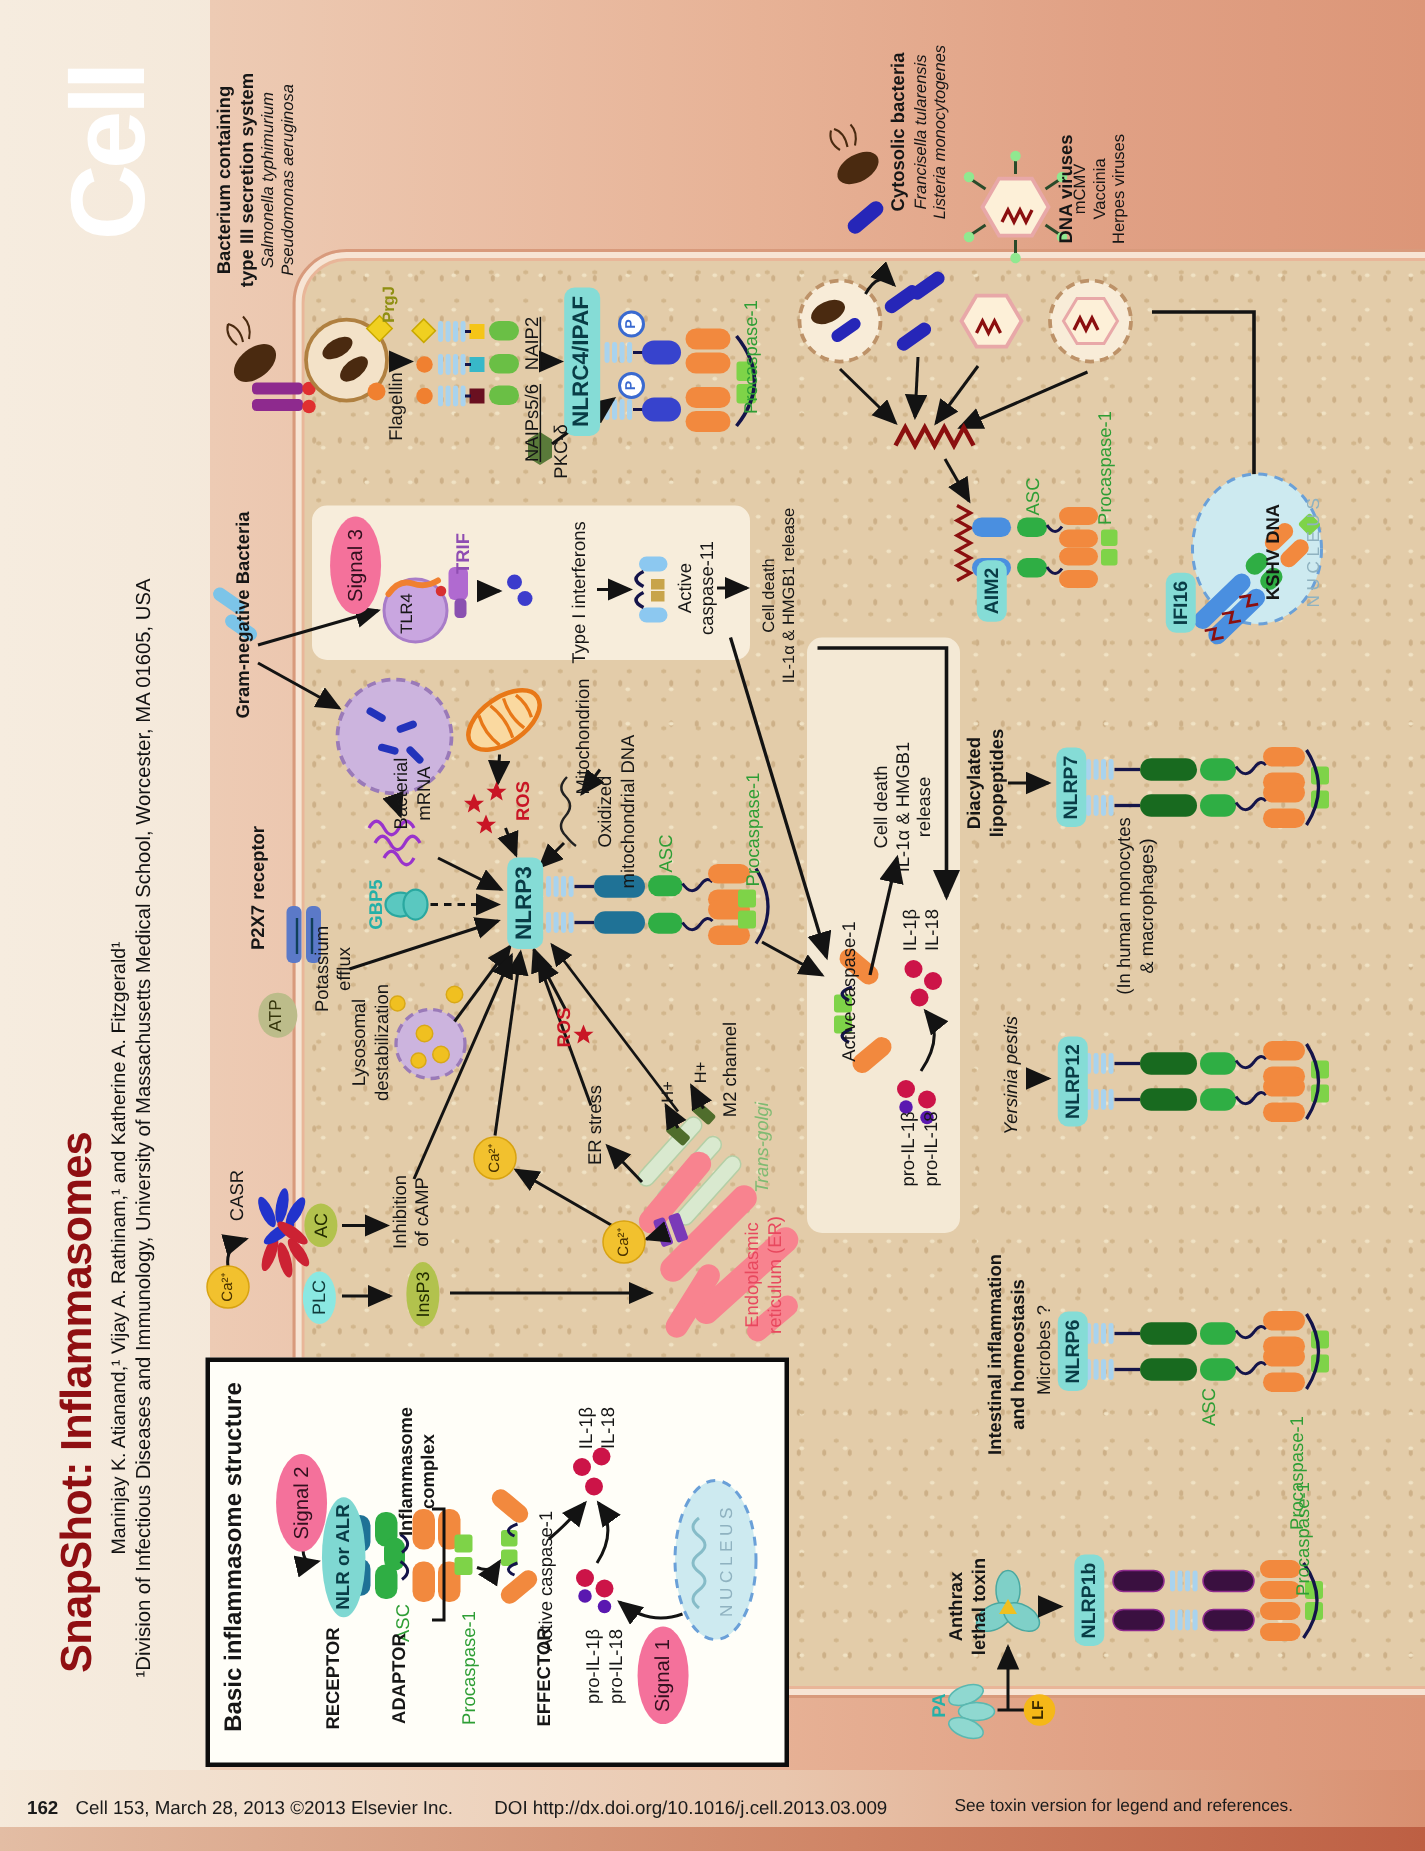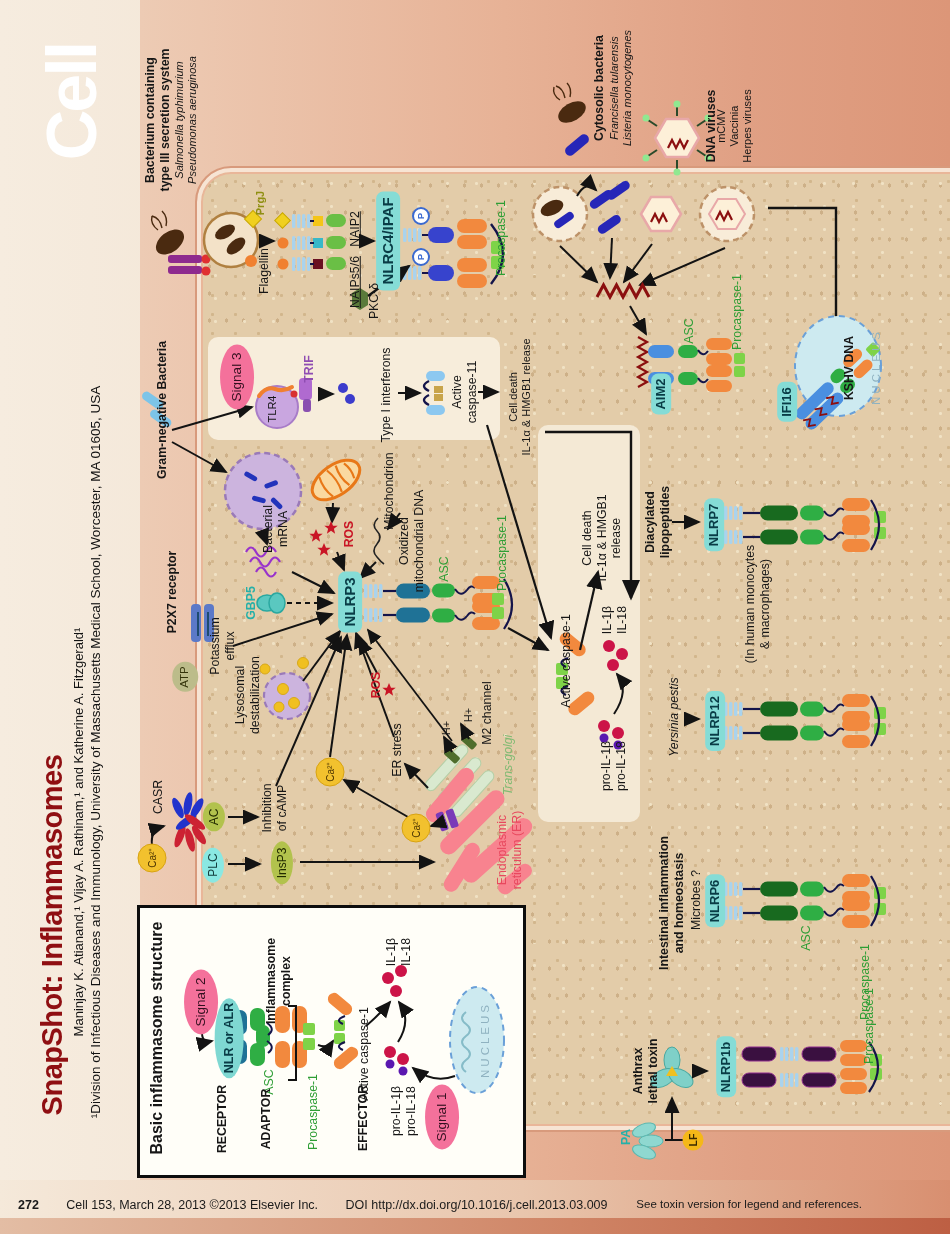--- a/index.html
+++ b/index.html
@@ -76,22 +76,22 @@
   <div id="inset"></div>
 
   <div class="lbl logo" style="left:72px;top:102px;">Cell</div>
   <div class="lbl ttl" style="left:52px;top:935px;">SnapShot: Inflammasomes</div>
   <div class="lbl auth" style="left:79px;top:832px;">Maninjay K. Atianand,¹ Vijay A. Rathinam,¹ and Katherine A. Fitzgerald¹</div>
   <div class="lbl affil" style="left:96px;top:752px;">¹Division of Infectious Diseases and Immunology, University of Massachusetts Medical School, Worcester, MA 01605, USA</div>
 
   <div id="footer"></div>
   <div id="footer-bar"></div>
   <div id="footer-row">
-    <b>272</b>
-    <span style="margin-left:24px">Cell 153, March 28, 2013 ©2013 Elsevier Inc.</span>
+    <b>162</b>
+    <span style="margin-left:8px">Cell 153, March 28, 2013 ©2013 Elsevier Inc.</span>
     <span class="doi">DOI http://dx.doi.org/10.1016/j.cell.2013.03.009</span>
     <span class="note">See toxin version for legend and references.</span>
   </div>
 
   <svg id="wires" width="950" height="1234" viewBox="0 0 950 1234">
     <defs>
       <marker id="ah" markerWidth="10" markerHeight="9" refX="7.5" refY="3.75" orient="auto">
         <path d="M0,0 L8.5,3.75 L0,7.5 z" fill="#131313"></path>
       </marker>
       <path id="star" d="M0,-7 L2,-2.2 L6.7,-2.2 L2.9,0.8 L4.1,5.7 L0,2.8 L-4.1,5.7 L-2.9,0.8 L-6.7,-2.2 L-2,-2.2 Z"></path>

